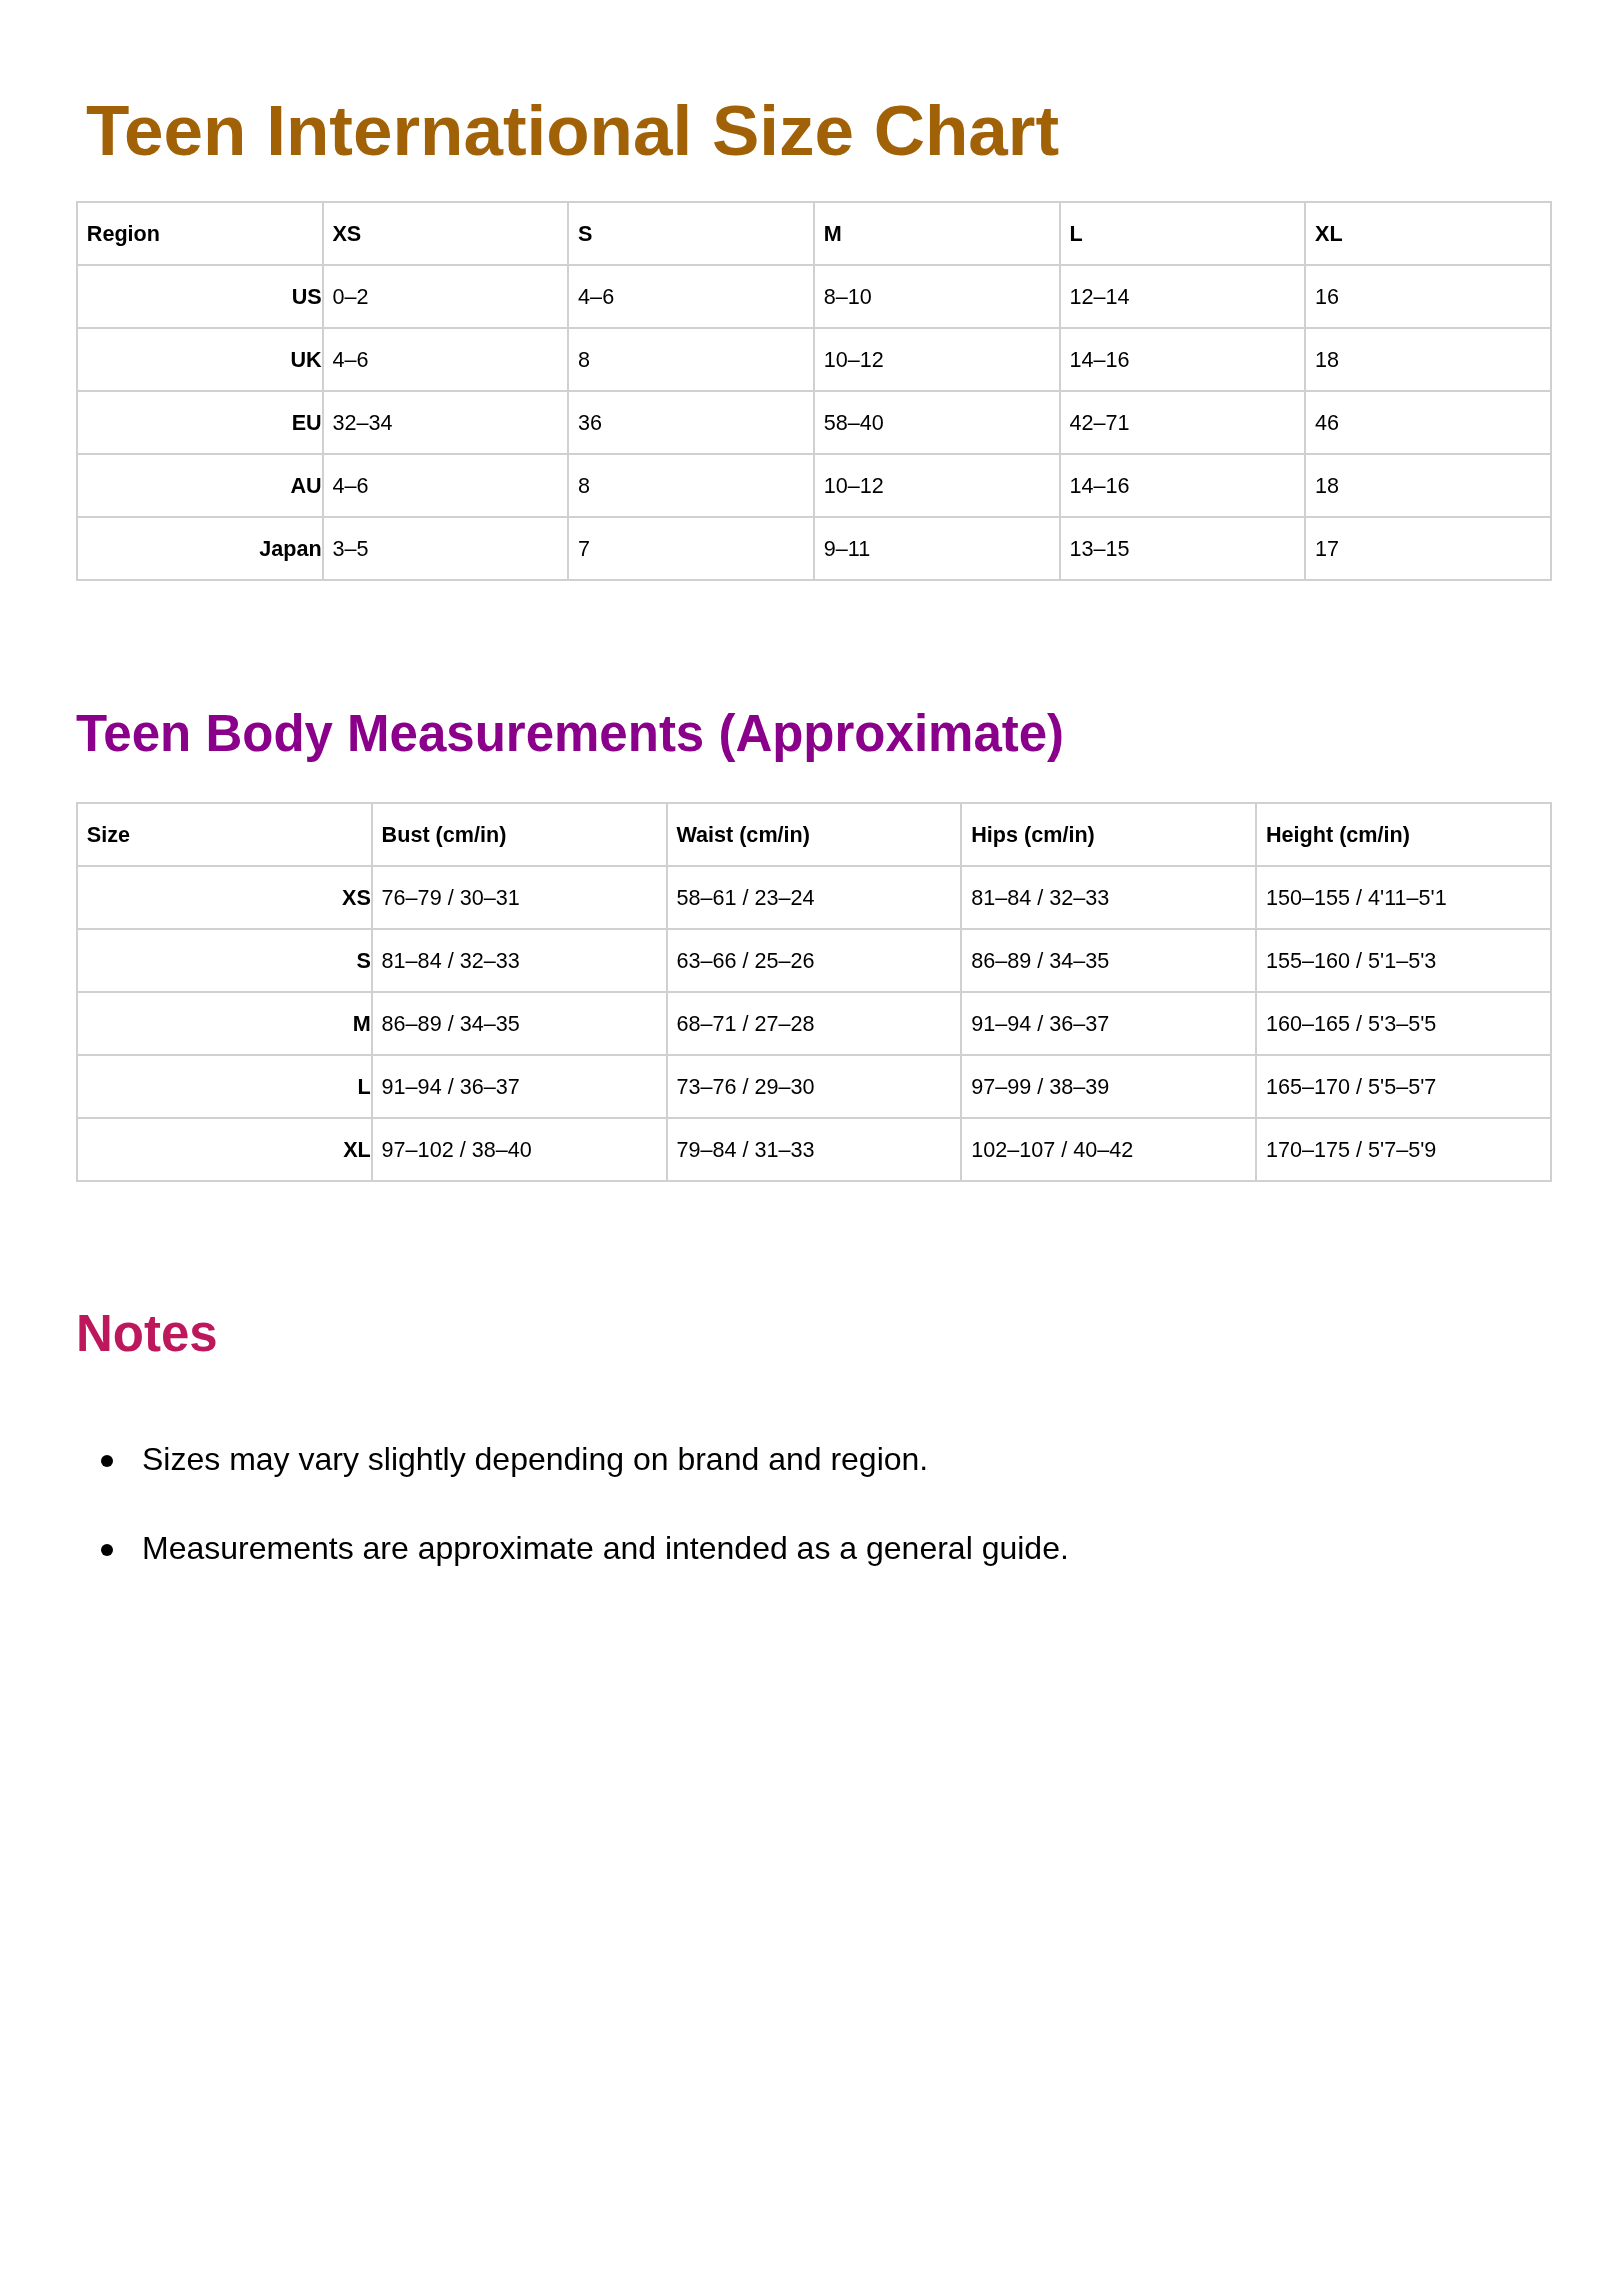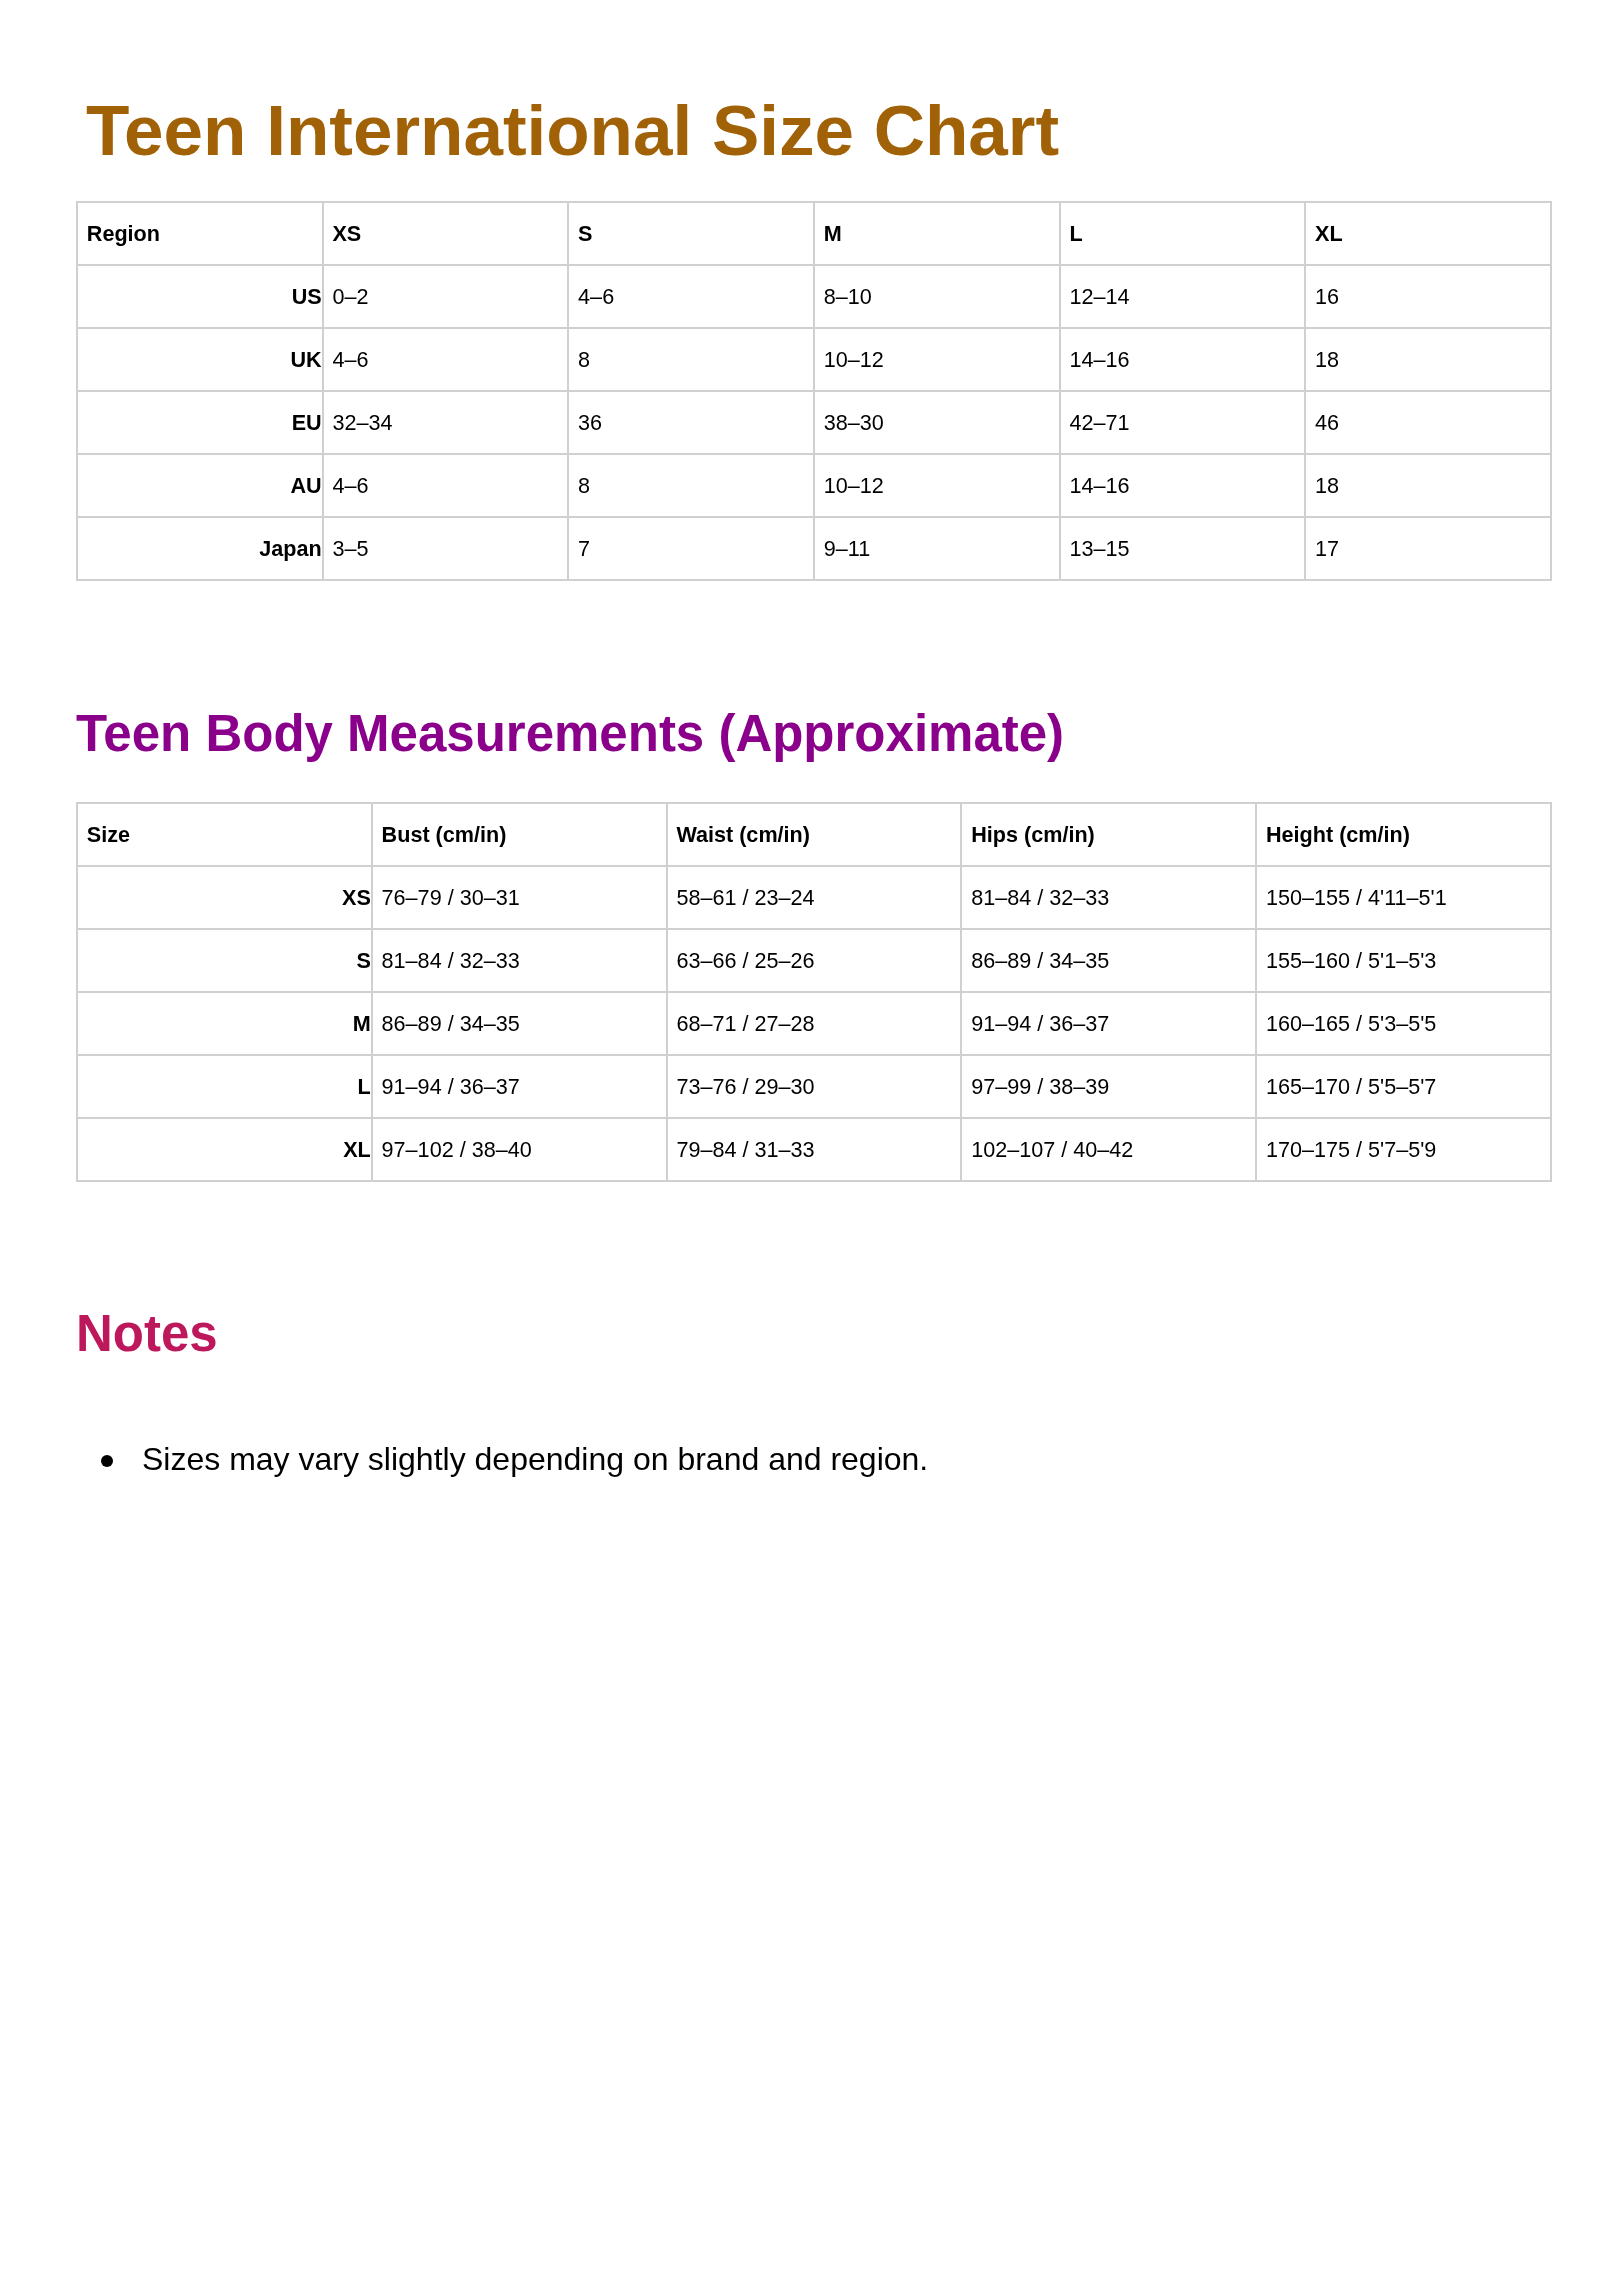--- a/index.html
+++ b/index.html
@@ -72,21 +72,21 @@
         <td>4–6</td>
         <td>8</td>
         <td>10–12</td>
         <td>14–16</td>
         <td>18</td>
       </tr>
       <tr>
         <td class="rowhead">EU</td>
         <td>32–34</td>
         <td>36</td>
-        <td>38–30</td>
+        <td>58–40</td>
         <td>42–71</td>
         <td>46</td>
       </tr>
       <tr>
         <td class="rowhead">AU</td>
         <td>4–6</td>
         <td>8</td>
         <td>10–12</td>
         <td>14–16</td>
         <td>18</td>
@@ -153,16 +153,20 @@
     </tbody>
   </table>
 
   <h2 class="black" style="top:1304px;">Notes</h2>
 
   <ul class="notes" style="top:1393px;">
     <li>
       <span class="bullet"></span>
       <span>Sizes may vary slightly depending on brand and region.</span>
     </li>
+    <li>
+      <span class="bullet"></span>
+      <span>Measurements are approximate and intended as a general guide.</span>
+    </li>
   </ul>
 
 </div>
 
 
 </body></html>

